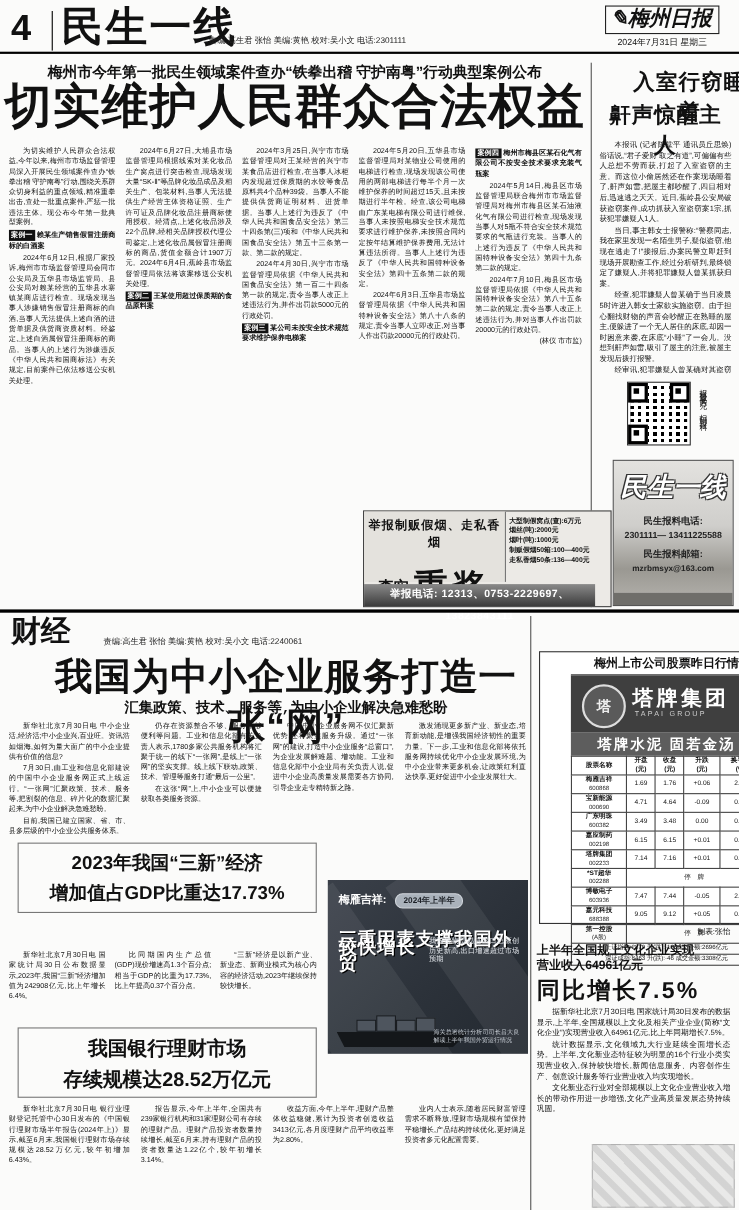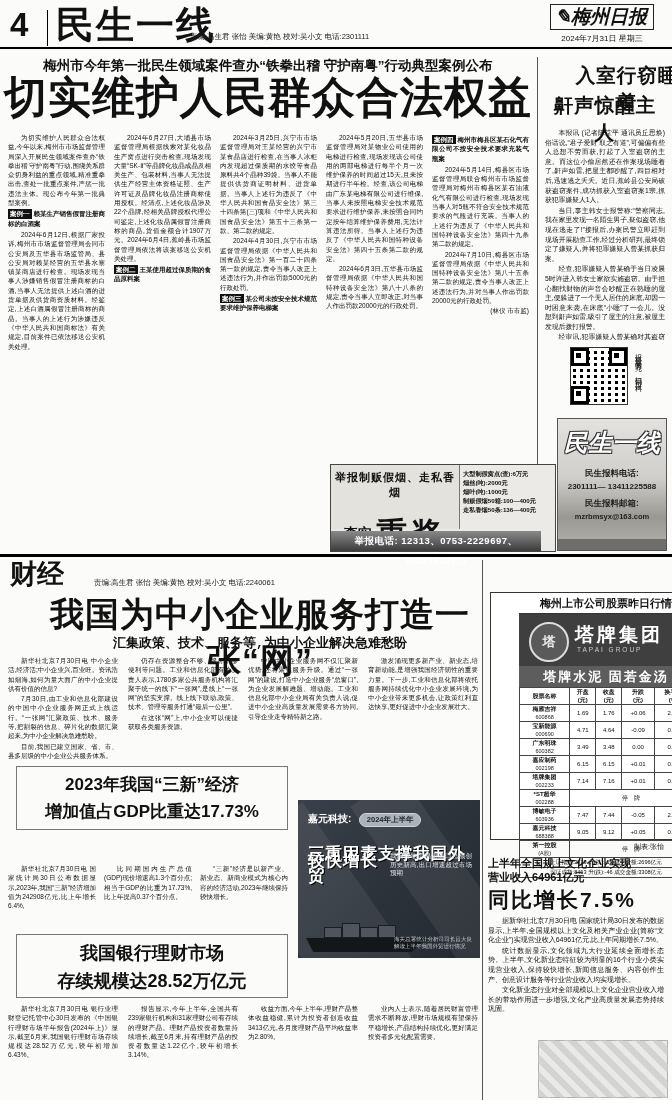--- a/index.html
+++ b/index.html
@@ -224,21 +224,21 @@
       <p>比同期国内生产总值(GDP)现价增速高1.3个百分点;相当于GDP的比重为17.73%,比上年提高0.37个百分点。</p>
     </div>
   <div class="abs col" style="left:200px;top:864px;width:88px;height:60px;">
       <p>“三新”经济是以新产业、新业态、新商业模式为核心内容的经济活动,2023年继续保持较快增长。</p>
     </div>
 
   <div class="abs wm" style="left:298px;top:800px;width:182px;height:158px;">
     <div class="streak" style="left:-20px;top:10px;width:90px;height:200px;"></div>
     <div class="streak" style="left:110px;top:-30px;width:60px;height:220px;"></div>
     <div style="position:absolute;left:10px;top:8px;">
-      <span class="wmlabel">嘉元科技:</span>
+      <span class="wmlabel">梅雁吉祥:</span>
       <span class="wmpill">2024年上半年</span>
     </div>
     <div class="wmmain" style="position:absolute;left:10px;top:43px;">三重因素支撑我国外贸</div>
     <div class="wmmain" style="position:absolute;left:10px;top:50px;">较快增长</div>
     <div class="wmside" style="position:absolute;left:92px;top:52px;width:82px;">我国货物贸易进出口总额创历史新高,出口增速超过市场预期</div>
     <div class="ship">
       <span class="ctn" style="left:18px;width:16px;height:9px;"></span>
       <span class="ctn" style="left:36px;width:16px;height:13px;"></span>
       <span class="ctn" style="left:54px;width:16px;height:9px;"></span>
       <span class="ctn" style="left:72px;width:16px;height:11px;"></span>

